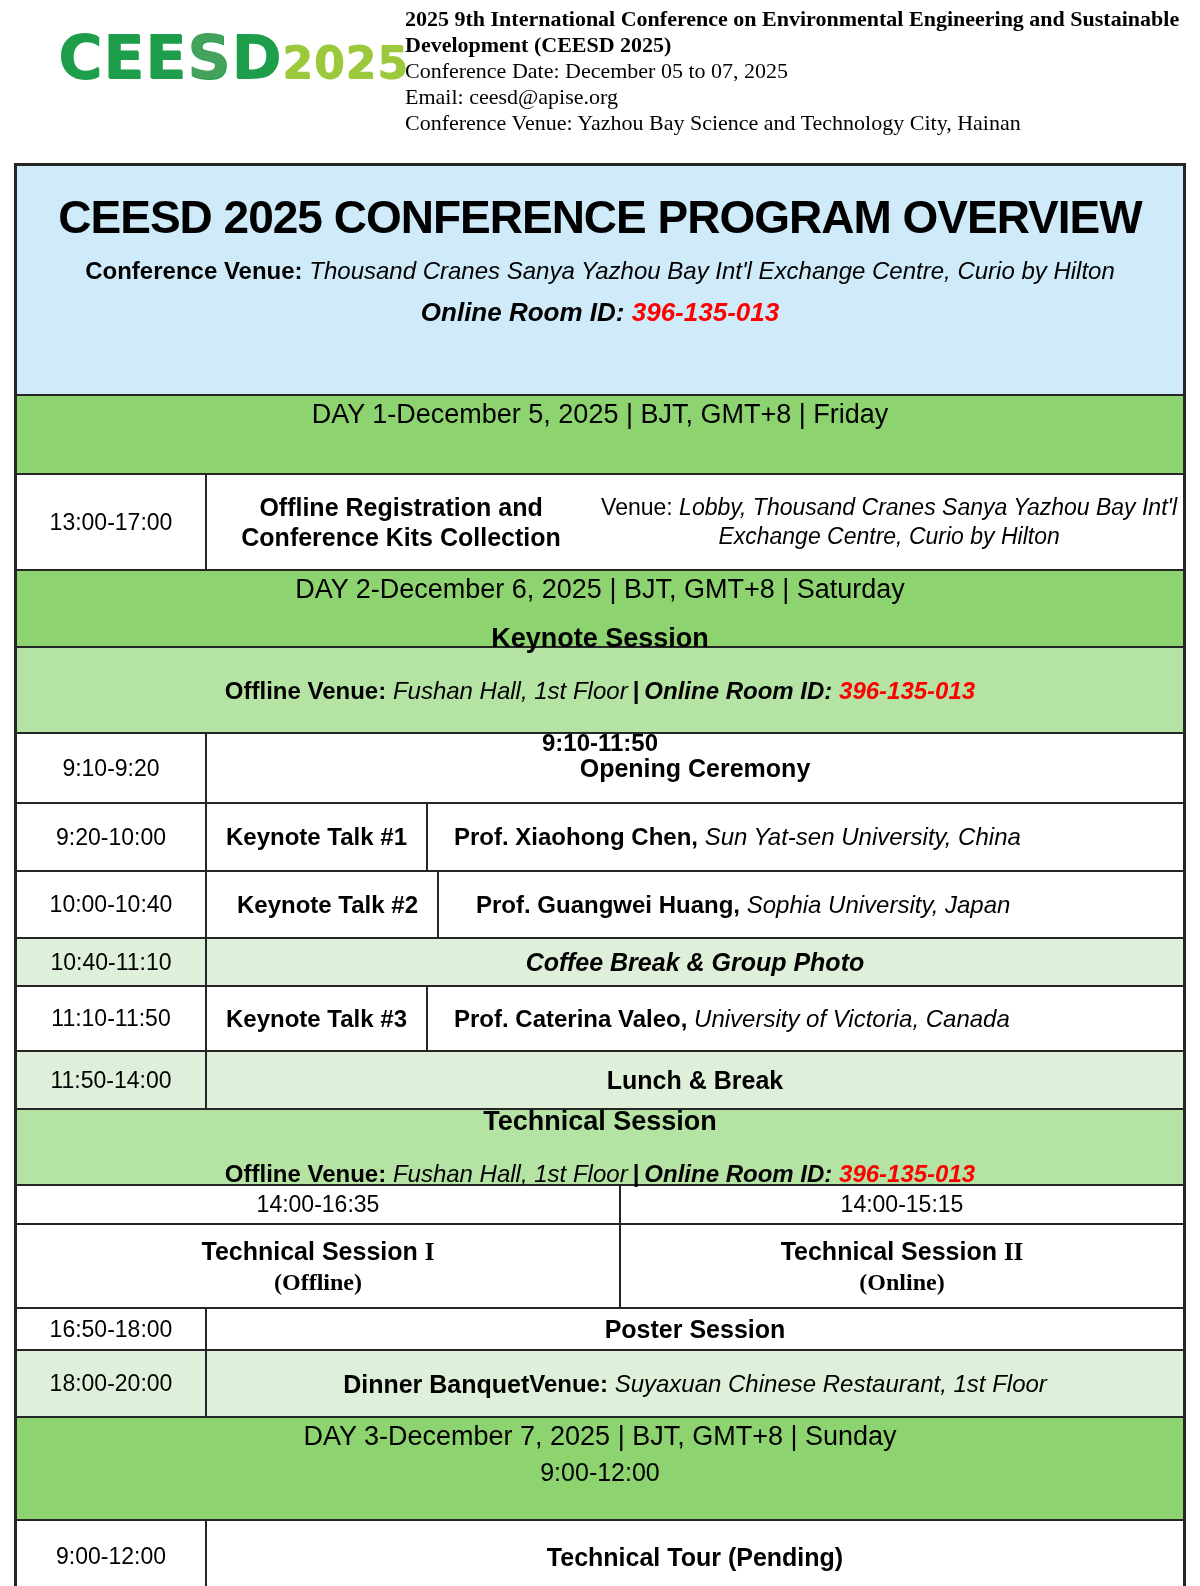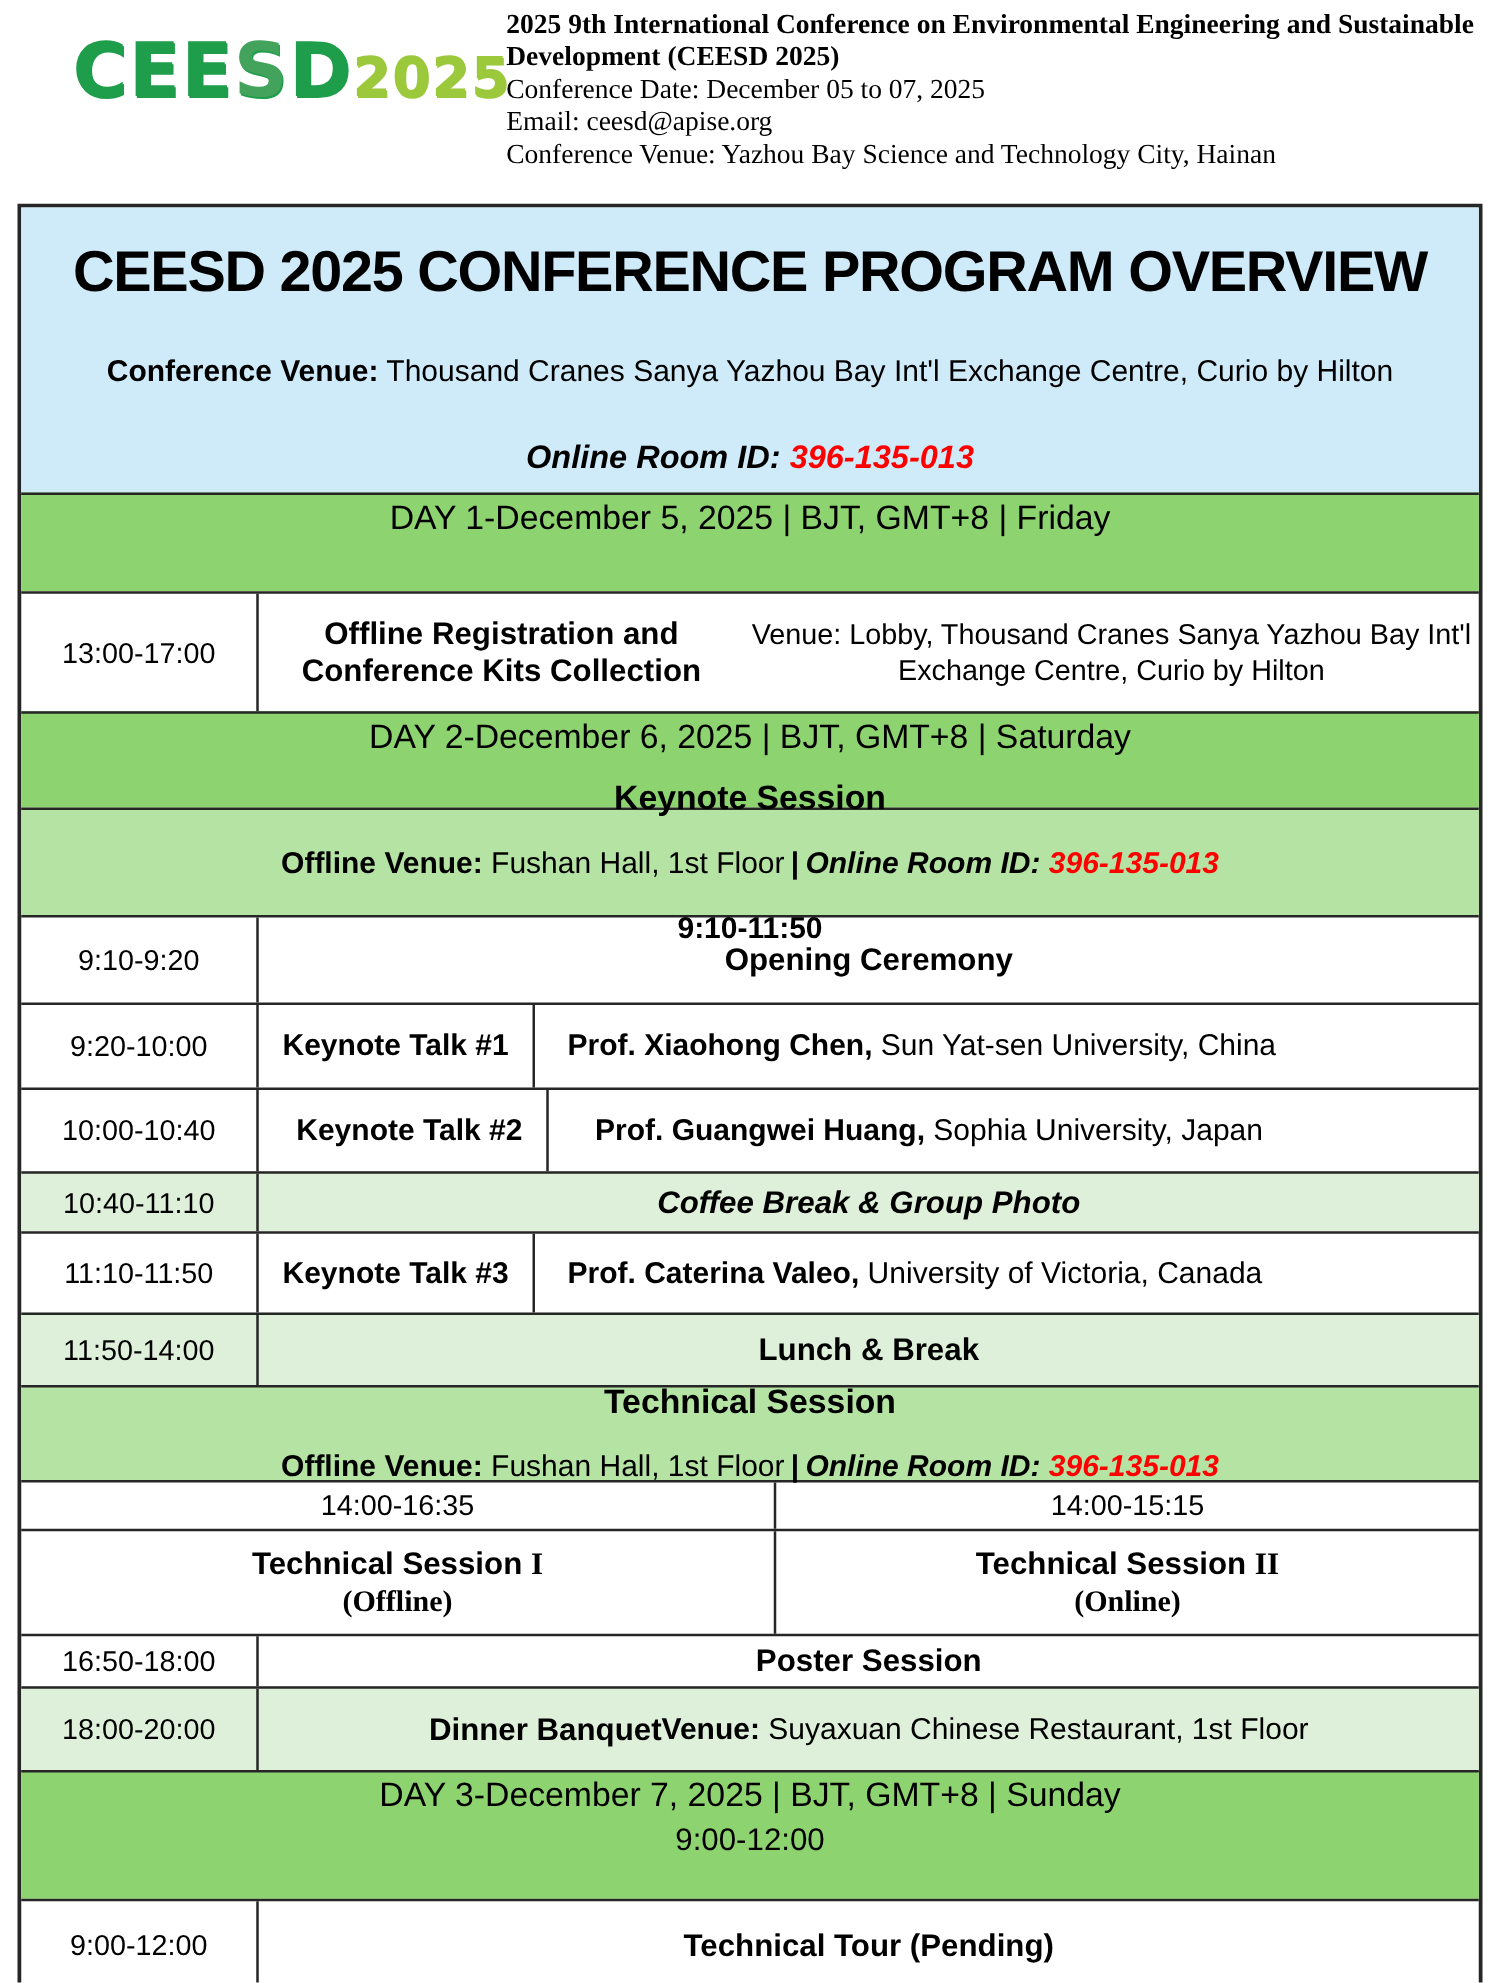--- a/index.html
+++ b/index.html
@@ -20,21 +20,21 @@
   .logo .lg{font-size:60px; letter-spacing:1px; color:var(--logo-green); text-shadow:1px 1px 0 var(--logo-green);}
   .logo .lgS{color:var(--logo-s-green);}
   .logo .lgYear{font-size:44px; color:var(--logo-year-green); letter-spacing:1px; text-shadow:1px 1px 0 var(--logo-year-green);}
   .lh-text{position:absolute; left:405px; top:6px; width:780px;
            font-family:"Liberation Serif","DejaVu Serif",serif; font-size:22px; line-height:26px;}
   .lh-title{font-weight:bold;}
   
   .sheet{position:absolute; top:163px; left:14px; width:1172px;
          border:3px solid var(--border); background:#fff;}
   .row{display:flex; border-top:2px solid var(--border); align-items:stretch;}
-  .row:first-child{border-top:none;justify-content:space-between;}
+  .row:first-child{border-top:none;}
   .time-col{flex:0 0 190px; border-right:2px solid var(--border);
             display:flex; align-items:center; justify-content:center; font-size:23px;}
   .cell{flex:1; display:flex; flex-direction:row; align-items:center;
         justify-content:center; text-align:center;}
   .talk-col{flex:0 0 221px; border-right:2px solid var(--border); display:flex;
             align-items:center; justify-content:center; font-weight:bold; font-size:24px;}
   .speaker-col{flex:1; display:flex; align-items:center; justify-content:flex-start;
                padding-left:26px; font-size:24px;}
   
   .blue{background:var(--blue-header); display:flex; flex-direction:column;
@@ -52,21 +52,21 @@
   .sess .sess-time{font-size:24px; font-weight:bold;}
   .light{background:var(--light-row);}
   
   .h-blue{height:228px;} .h-day1{height:79px;} .h-reg{height:96px;}
   .h-day2{height:77px;} .h-keyhdr{height:86px;} .h-open{height:70px;}
   .h-k1{height:68px;} .h-k2{height:67px;gap:11px;} .h-coffee{height:48px;}
   .h-k3{height:65px;} .h-lunch{height:58px;} .h-techhdr{height:76px;}
   .h-times{height:39px;} .h-names{height:84px;} .h-poster{height:42px;}
   .h-dinner{height:67px;} .h-day3{height:103px;} .h-tour{height:73px;}
   
-  .b{font-weight:bold;} .i{} .bi{font-weight:bold; font-style:italic;}
+  .b{font-weight:bold;} .i{font-style:italic;} .bi{font-weight:bold; font-style:italic;}
   .red{color:var(--accent-red);}
   .serif{font-family:"Liberation Serif","DejaVu Serif",serif;}
   .t25{font-size:25px; line-height:30px;} .t23{font-size:23px; line-height:29px;} .t24{font-size:24px; line-height:30px;}
   .sp{margin:0 5px;}
   
   .tc-left{flex:0 0 604px; border-right:2px solid var(--border); display:flex;
            flex-direction:column; align-items:center; justify-content:center; text-align:center;}
   .tc-right{flex:1; display:flex; flex-direction:column; align-items:center;
             justify-content:center; text-align:center;}
   .tc-time{font-size:23px;}

